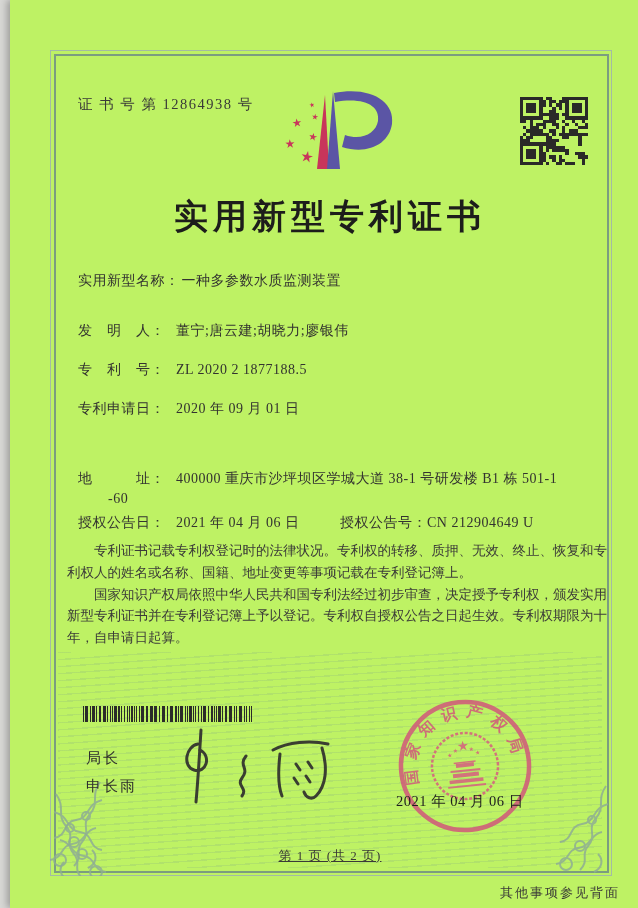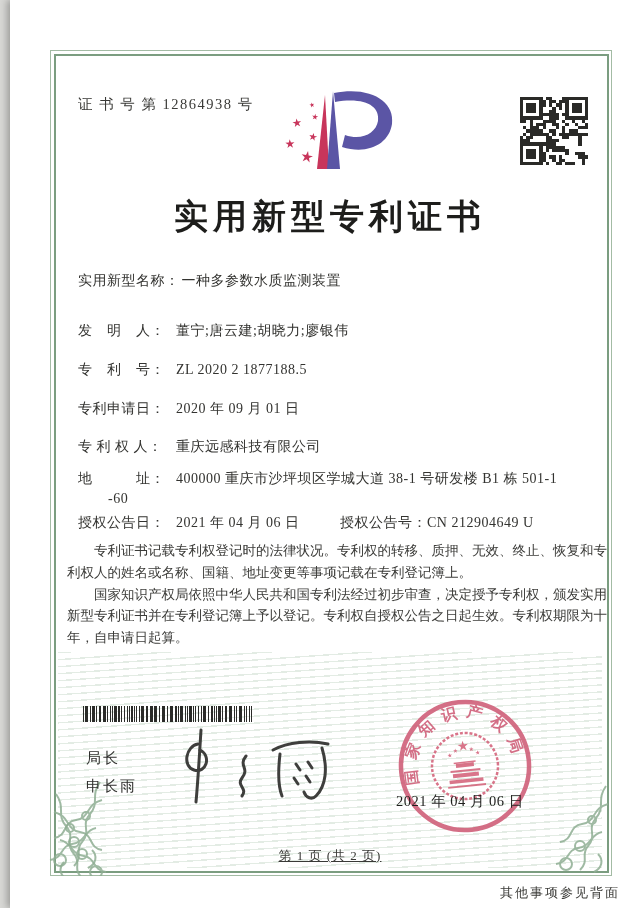--- a/index.html
+++ b/index.html
@@ -4,21 +4,21 @@
 <style>
   html,body{margin:0;padding:0;}
   body{
     width:638px;height:908px;position:relative;overflow:hidden;
     background:#d8d8d5;
     font-family:"Liberation Serif","DejaVu Serif",serif;
     color:#2e2e2c;
   }
   .paper{
     position:absolute;left:10px;top:0;right:0;bottom:0;
-    background:#ffffff;
+    background:#bef264;
     box-shadow:-3px 0 7px rgba(0,0,0,.28);
   }
   .frame-outer{
     position:absolute;left:40px;top:50px;width:560px;height:824px;
     border:1px solid #a3bba4;
   }
   .frame-inner{
     position:absolute;left:44px;top:54px;width:551px;height:815px;
     border:2px solid #7b9d80;
   }
@@ -363,23 +363,20 @@
   </div>
   <div class="row" style="top:322px">
     <span class="lbl">发　明　人：</span><span class="val">董宁;唐云建;胡晓力;廖银伟</span>
   </div>
   <div class="row" style="top:361px">
     <span class="lbl">专　利　号：</span><span class="val">ZL 2020 2 1877188.5</span>
   </div>
   <div class="row" style="top:400px">
     <span class="lbl">专利申请日：</span><span class="val">2020 年 09 月 01 日</span>
   </div>
-  <div class="row" style="top:438px">
-    <span class="lbl">专 利 权 人：</span><span class="val">重庆远感科技有限公司</span>
-  </div>
   <div class="row" style="top:470px">
     <span class="lbl">地　　　址：</span><span class="val">400000 重庆市沙坪坝区学城大道 38-1 号研发楼 B1 栋 501-1</span>
     <div class="val2">-60</div>
   </div>
   <div class="row" style="top:514px">
     <span class="lbl">授权公告日：</span><span class="val">2021 年 04 月 06 日</span>
     <span class="grant2">
       <span>授权公告号：</span><span>CN 212904649 U</span>
     </span>
   </div>

